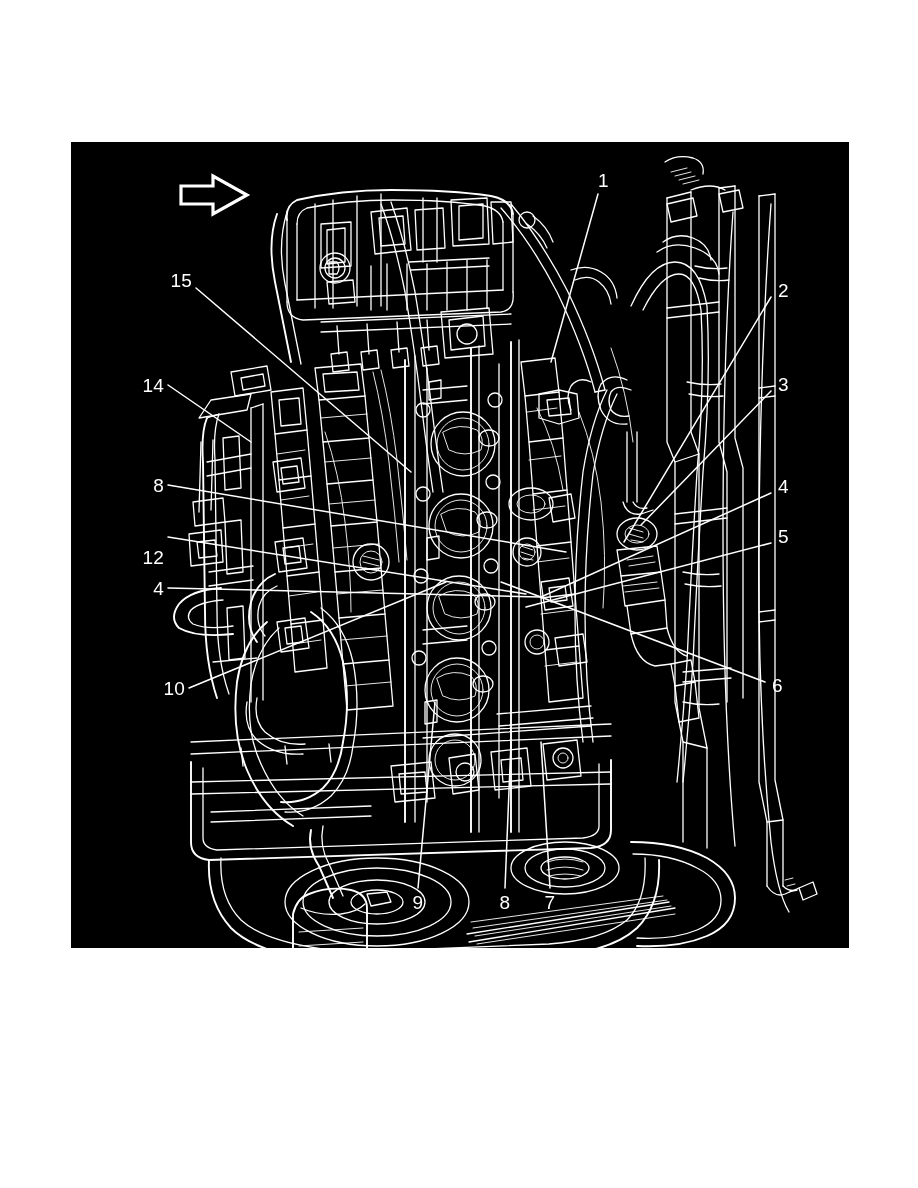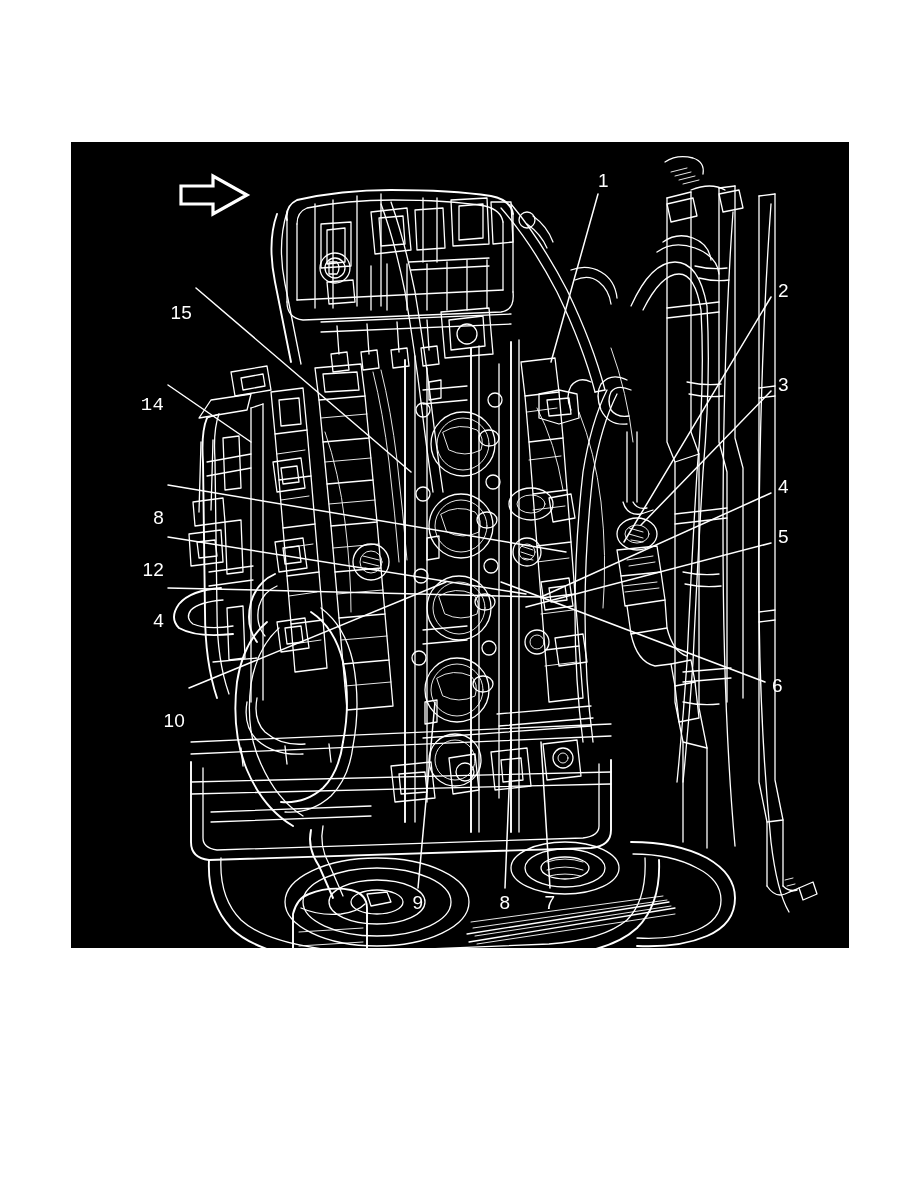--- a/index.html
+++ b/index.html
@@ -41,21 +41,21 @@
     position: absolute;
     color: #ffffff;
     font-family: "Liberation Sans", sans-serif;
     font-size: 19px;
     font-weight: 400;
     line-height: 19px;
     letter-spacing: 0.2px;
     white-space: nowrap;
     user-select: none;
   }
-  .callout-label.anchor-right { transform: translateX(-100%); margin-top: 32px; }
+  .callout-label.anchor-right { transform: translateX(-100%); }
   .callout-label.anchor-center { transform: translateX(-50%); }
 </style>
 </head>
 <body>
 
 <div id="page">
 
   <div id="figure-panel">
 
     <svg id="figure-svg" viewBox="0 0 778 806" preserveAspectRatio="none">
@@ -452,19 +452,19 @@
     <div class="callout-label" style="left:707px; top:139px;">2</div>
     <div class="callout-label" style="left:707px; top:233px;">3</div>
     <div class="callout-label" style="left:707px; top:335px;">4</div>
     <div class="callout-label" style="left:707px; top:385px;">5</div>
     <div class="callout-label" style="left:701px; top:534px;">6</div>
     <div class="callout-label anchor-center" style="left:479px; top:751px;">7</div>
     <div class="callout-label anchor-center" style="left:434px; top:751px;">8</div>
     <div class="callout-label anchor-center" style="left:347px; top:751px;">9</div>
     <div class="callout-label anchor-right" style="left:114px; top:537px;">10</div>
     <div class="callout-label anchor-right" style="left:93px;  top:437px;">4</div>
-    <div class="callout-label anchor-right" style="left:93px;  top:386px;">12</div>
+    <div class="callout-label anchor-right" style="left:93px;  top:406px;">12</div>
     <div class="callout-label anchor-right" style="left:93px;  top:334px;">8</div>
-    <div class="callout-label anchor-right" style="left:93px;  top:222px;font-family:Liberation Mono, monospace;">14</div>
+    <div class="callout-label anchor-right" style="left:93px;  top:234px;">14</div>
     <div class="callout-label anchor-right" style="left:121px; top:129px;">15</div>
 
   </div>
 </div>
 
 </body></html>

